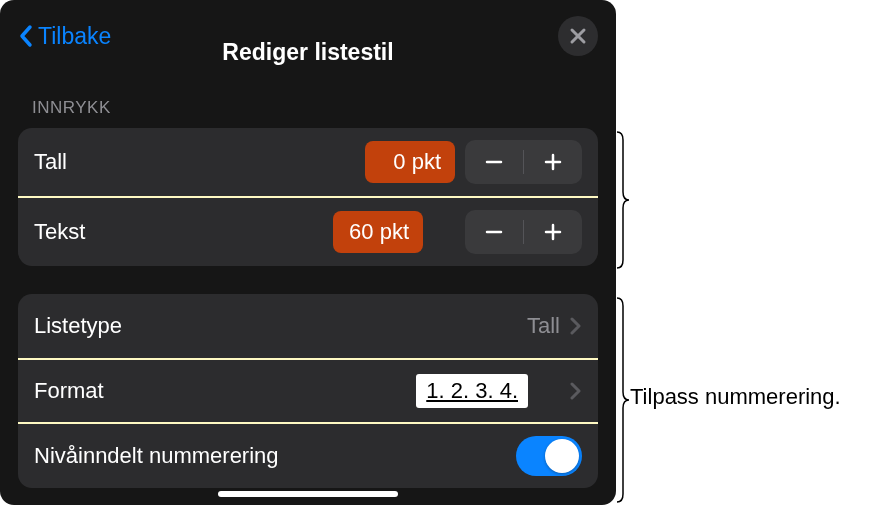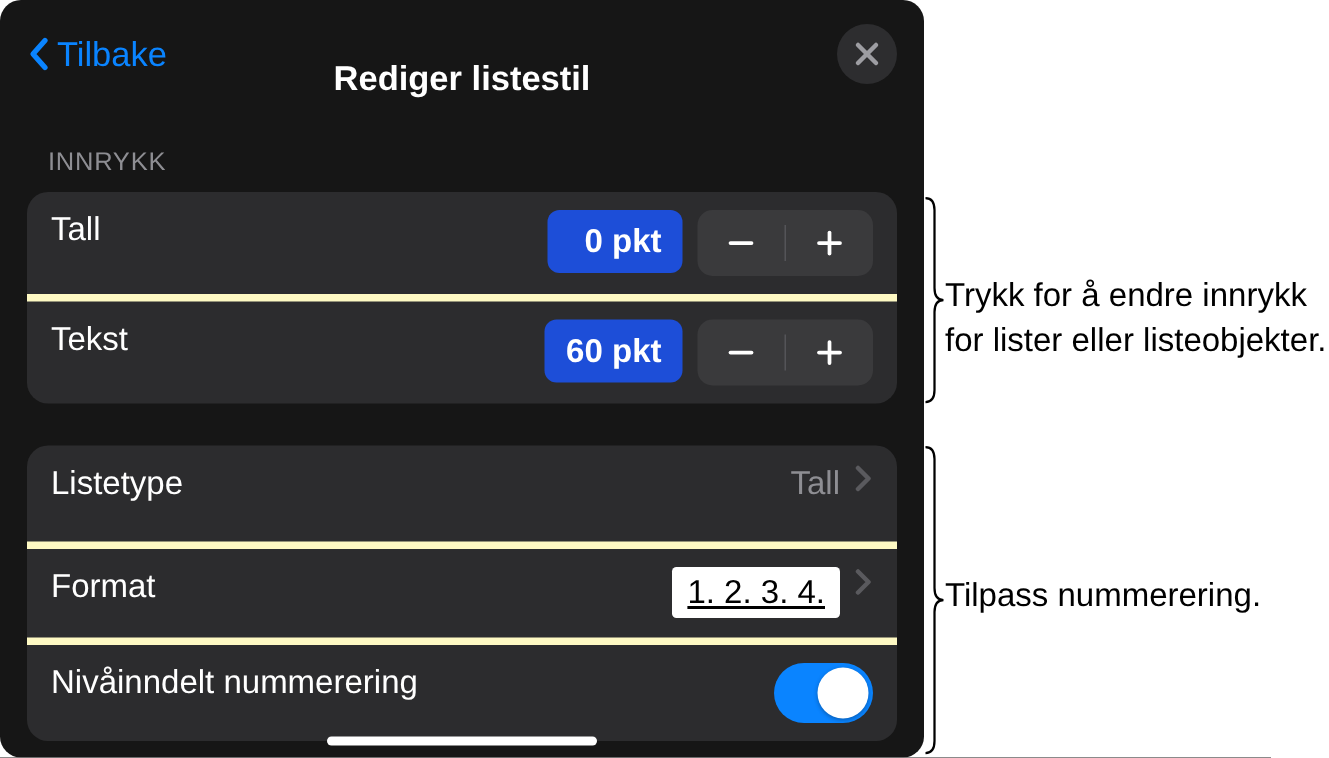--- a/index.html
+++ b/index.html
@@ -60,40 +60,39 @@
       padding: 24px 32px 10px;
       letter-spacing: 0.5px;
     }
     .group {
       background: #2c2c2e;
       margin: 0 18px;
       border-radius: 14px;
     }
     .row {
       display: flex;
-      align-items: flex-start;
+      align-items: center;
       padding: 12px 16px;
       min-height: 64px;
     }
-    .row + .row { border-top: 5px solid #fef9c3; }
+    .row + .row { border-top: 2px solid #fef9c3; gap: 32px; }
     .row-label {
       flex: 1;
       color: #fff;
       font-size: 22px;
     }
     .value-box {
-      background: #1d4ed8;
+      background: #c2410c;
       color: #fff;
       font-size: 22px;
       padding: 8px 14px;
       border-radius: 8px;
       margin-right: 10px;
       min-width: 90px;
       text-align: right;
-      font-weight: bold;
     }
     .stepper {
       display: flex;
       background: #3a3a3c;
       border-radius: 10px;
       overflow: hidden;
     }
     .stepper-btn {
       width: 58px;
       height: 44px;
@@ -262,21 +261,20 @@
 
   <div class="home-indicator"></div>
 </div>
 
 <div class="callouts">
   <div class="bracket bracket1">
     <svg width="14" height="140" viewBox="0 0 14 140">
       <path d="M1,2 Q7,2 7,10 L7,62 Q7,70 13,70 Q7,70 7,78 L7,130 Q7,138 1,138" fill="none" stroke="#000" stroke-width="1.5"></path>
     </svg>
   </div>
-  <div class="callout callout1">Trykk for å endre innrykk for lister eller listeobjekter.</div>
 
   <div class="bracket bracket2">
     <svg width="14" height="208" viewBox="0 0 14 208">
       <path d="M1,2 Q7,2 7,10 L7,96 Q7,104 13,104 Q7,104 7,112 L7,198 Q7,206 1,206" fill="none" stroke="#000" stroke-width="1.5"></path>
     </svg>
   </div>
   <div class="callout callout2">Tilpass nummerering.</div>
 </div>
 
 </body></html>

